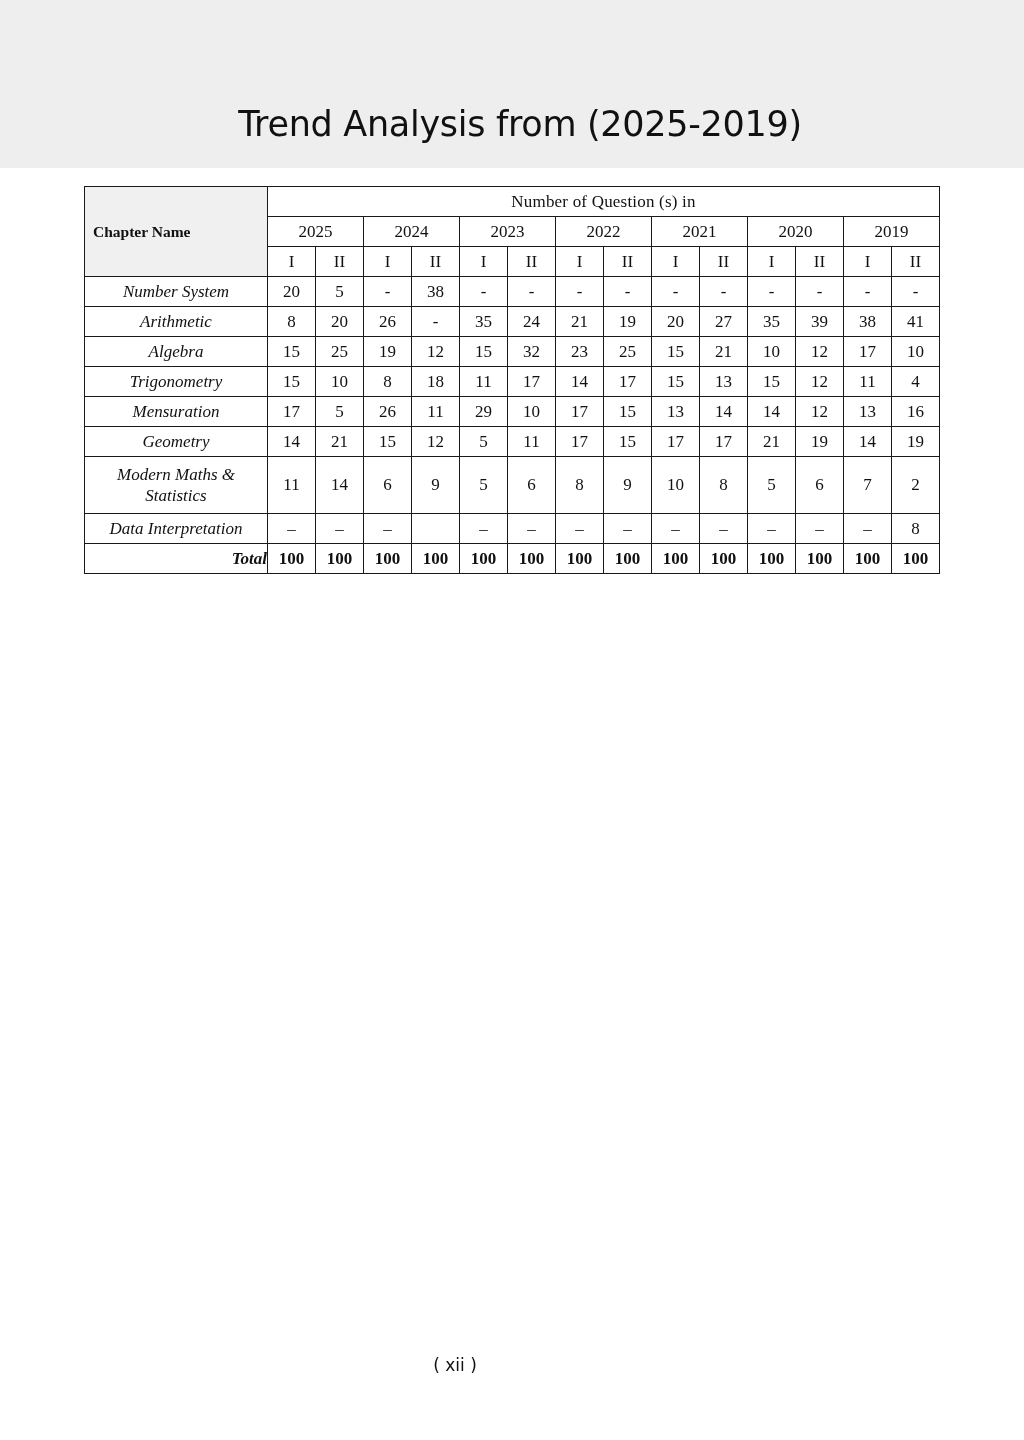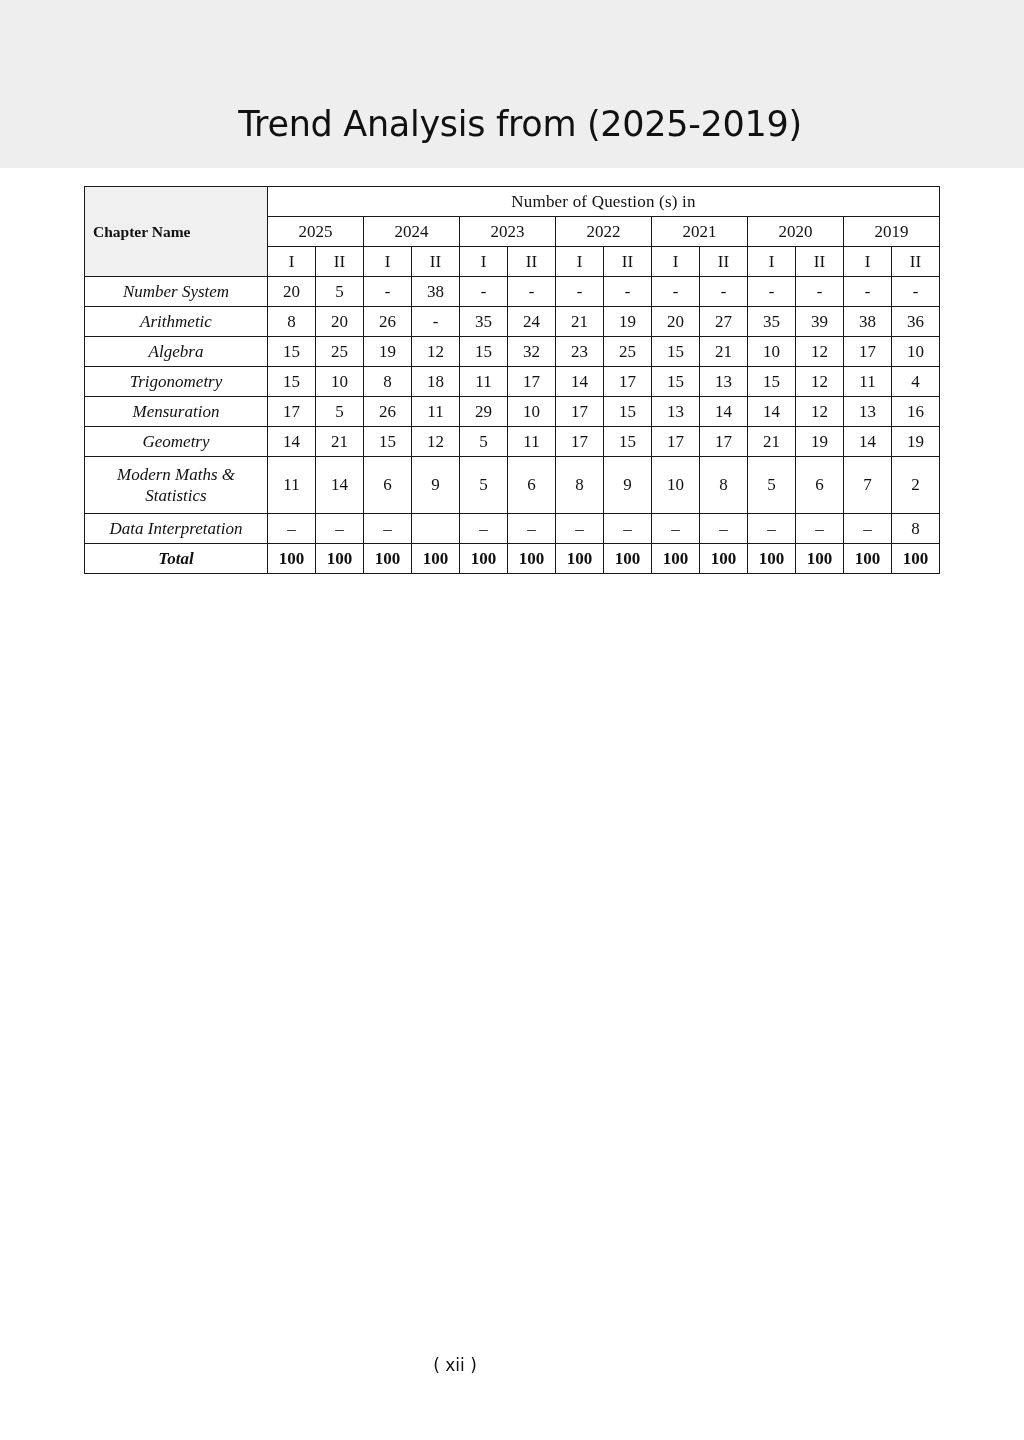--- a/index.html
+++ b/index.html
@@ -93,21 +93,21 @@
     padding-top: 2px;
     padding-bottom: 2px;
     margin-left: 6px;
   }
   tr.total-row td {
     font-weight: bold;
     font-size: 17px;
     text-align: center;
   }
   tr.total-row td.chapter-cell {
-    text-align: center;
+    text-align: right;
     padding-left: 0;
   }
   .page-number {
     position: absolute;
     top: 1355px;
     left: 0;
     width: 910px;
     text-align: center;
     font-family: "DejaVu Sans", sans-serif;
     font-size: 17px;
@@ -179,21 +179,21 @@
         <td>-</td>
         <td>35</td>
         <td>24</td>
         <td>21</td>
         <td>19</td>
         <td>20</td>
         <td>27</td>
         <td>35</td>
         <td>39</td>
         <td>38</td>
-        <td>36</td>
+        <td>41</td>
       </tr>
       <tr>
         <td class="chapter-cell col-chapter">Algebra</td>
         <td>15</td>
         <td>25</td>
         <td>19</td>
         <td>12</td>
         <td>15</td>
         <td>32</td>
         <td>23</td>

